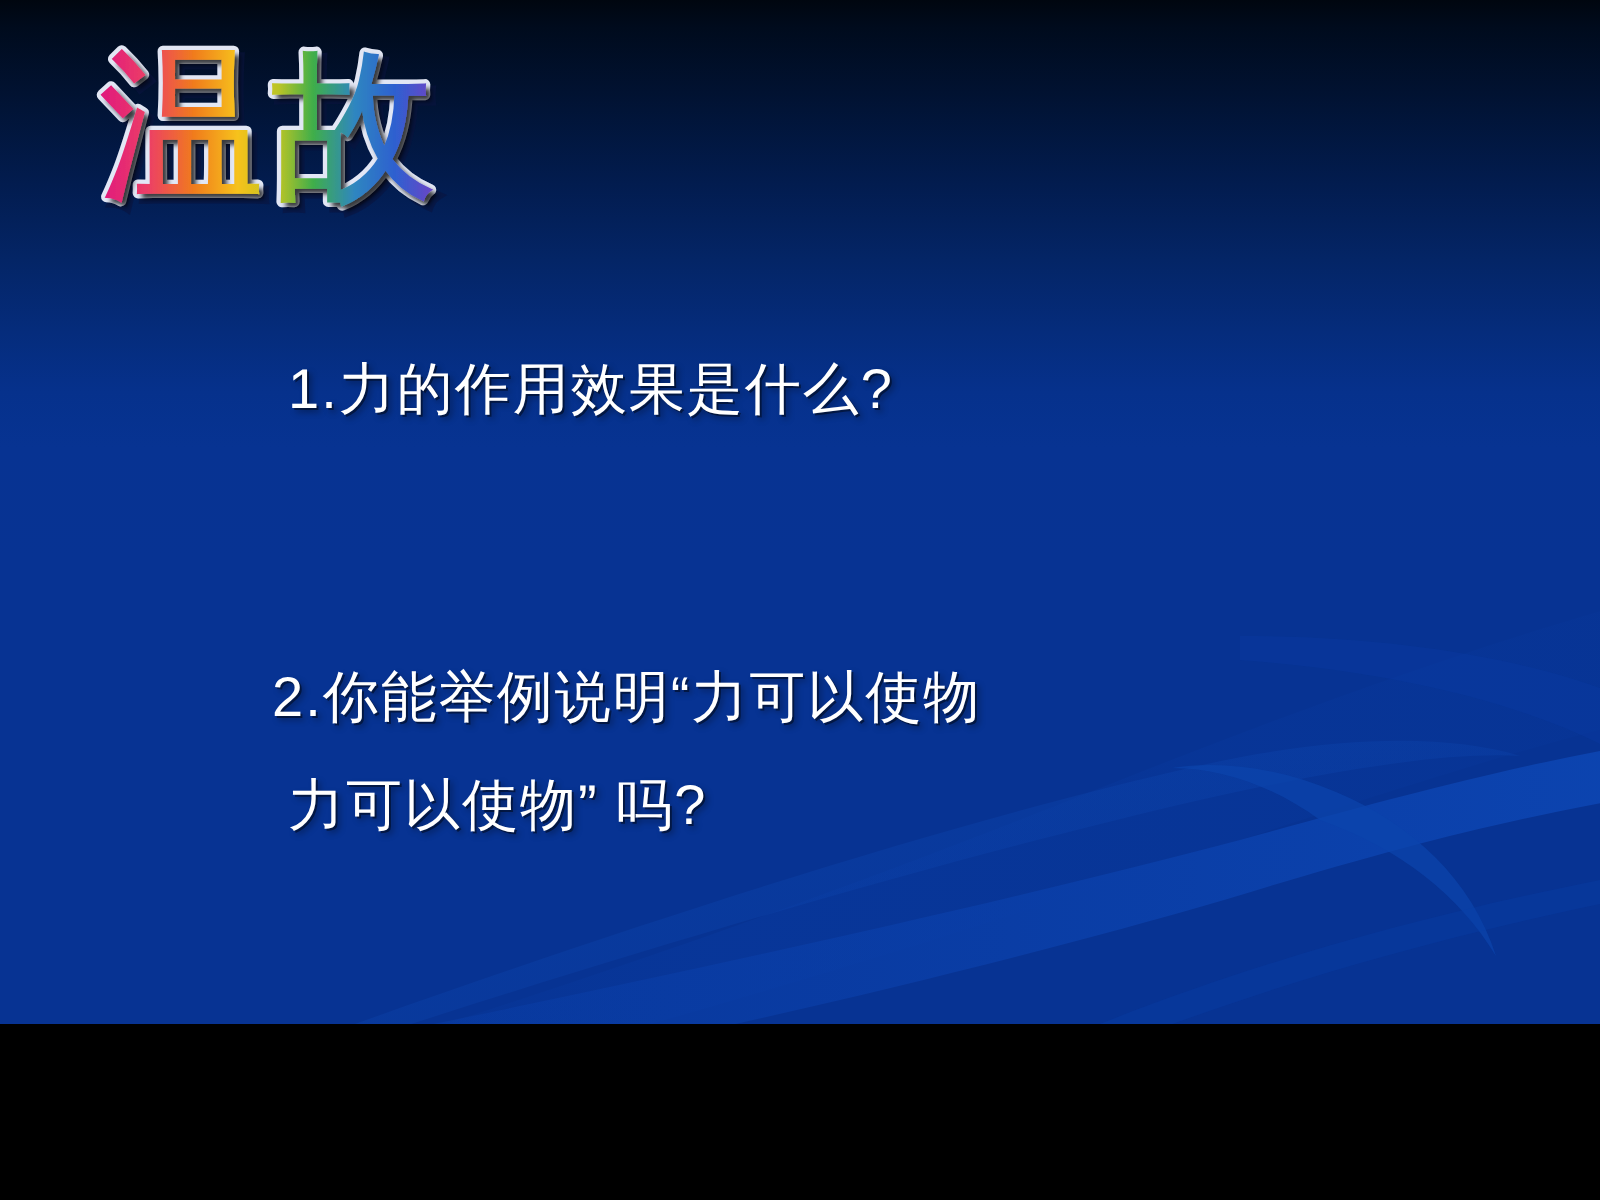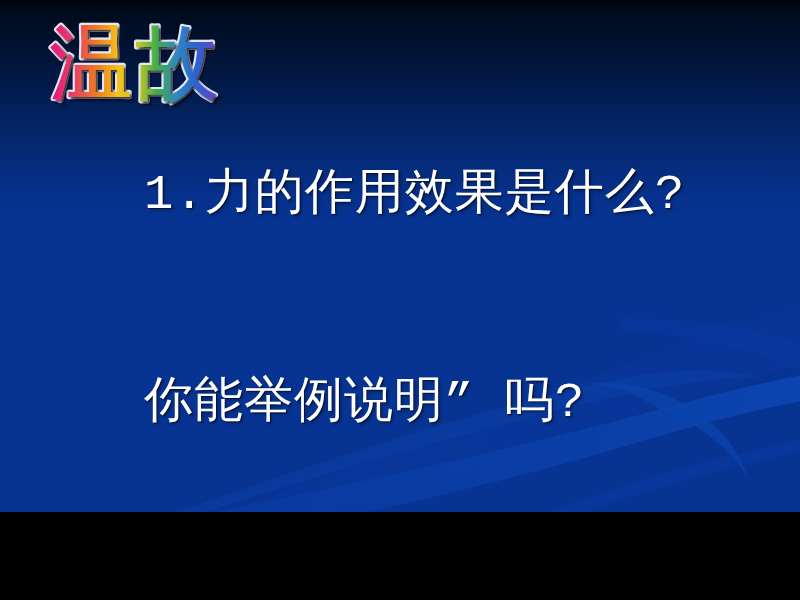--- a/index.html
+++ b/index.html
@@ -64,22 +64,22 @@
     top: 0;
     width: 800px;
     height: 600px;
     color: #ffffff;
   }
 
   .q-line {
     position: absolute;
     white-space: pre;
     color: #ffffff;
-    font-family: Liberation Mono, monospace;
-    font-size: 49px;
+    font-family: Liberation Sans, sans-serif;
+    font-size: 28px;
     line-height: 54px;
     letter-spacing: 1px;
     text-shadow:
        1px 1px 0 rgba(0,0,0,0.45),
        2px 2px 3px rgba(0,0,0,0.35);
   }
 
   .q1 { left: 144px; top: 168px; }
   .q2 { left: 136px; top: 322px; }
   .q2b { left: 144px; top: 376px; }
@@ -144,18 +144,19 @@
       <text x="2" y="77" font-family="'Liberation Serif','DejaVu Serif',serif" font-size="82" letter-spacing="4" fill="none" stroke="#eef2ff" stroke-width="5.5" stroke-linejoin="round" stroke-opacity="0.95">温故</text>
 
       <text x="2" y="77" font-family="'Liberation Serif','DejaVu Serif',serif" font-size="82" letter-spacing="4" fill="url(#rainbow)" stroke="url(#rainbow)" stroke-width="1.2" filter="url(#ttlShadow)">温故</text>
     </svg>
   </div>
 
   <div class="body-text">
 
     <div class="q-line q1">1.力的作用效果是什么?</div>
 
+    <div class="q-line q2">2.你能举例说明“力可以使物</div>
 
-    <div class="q-line q2b">你能举例说明” 吗?</div>
+    <div class="q-line q2b">力可以使物” 吗?</div>
 
   </div>
 
 </div>
 
 </body></html>

